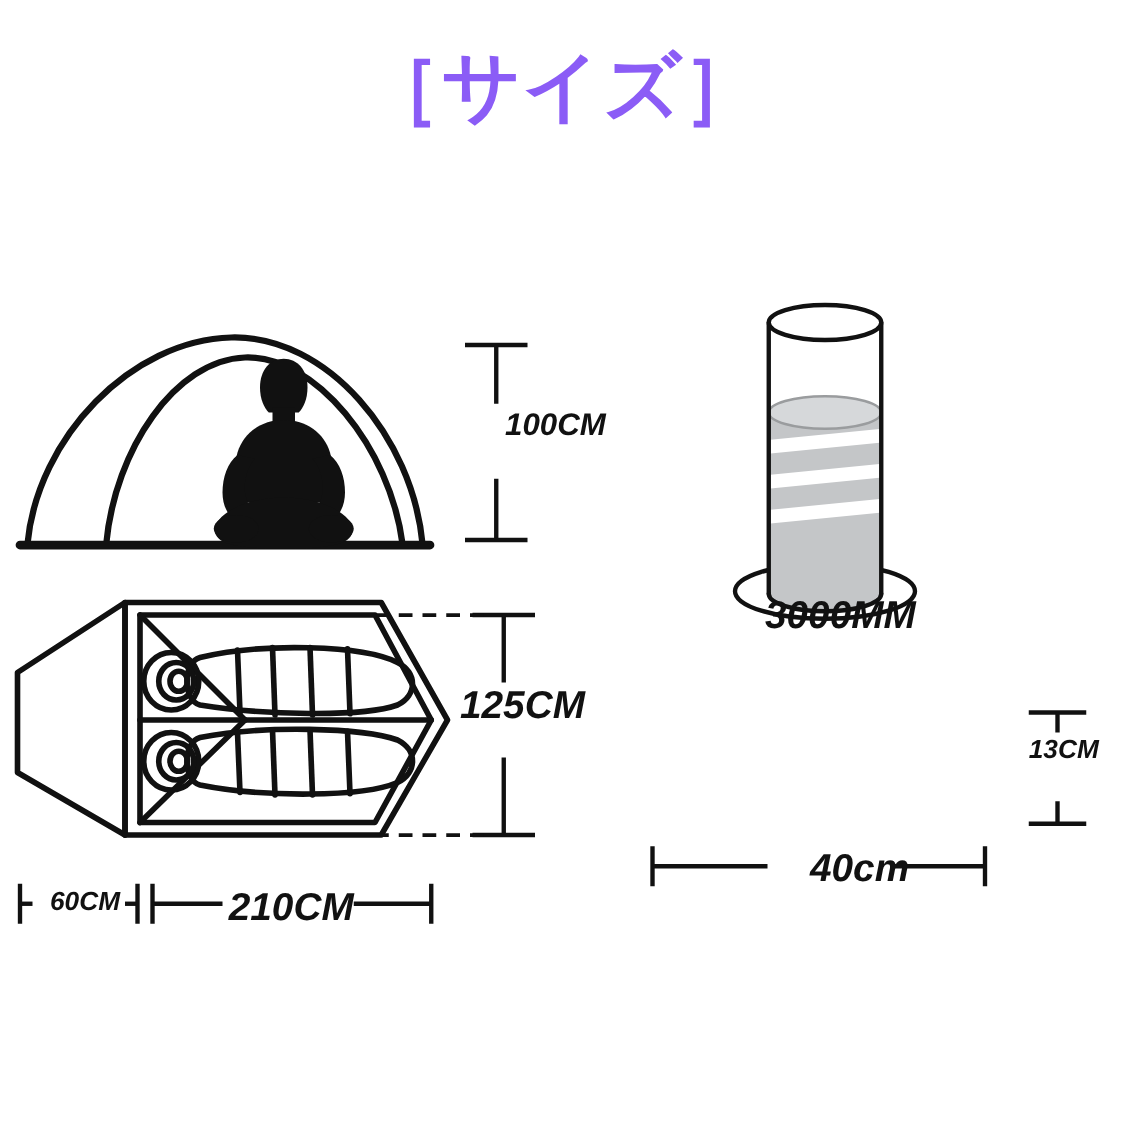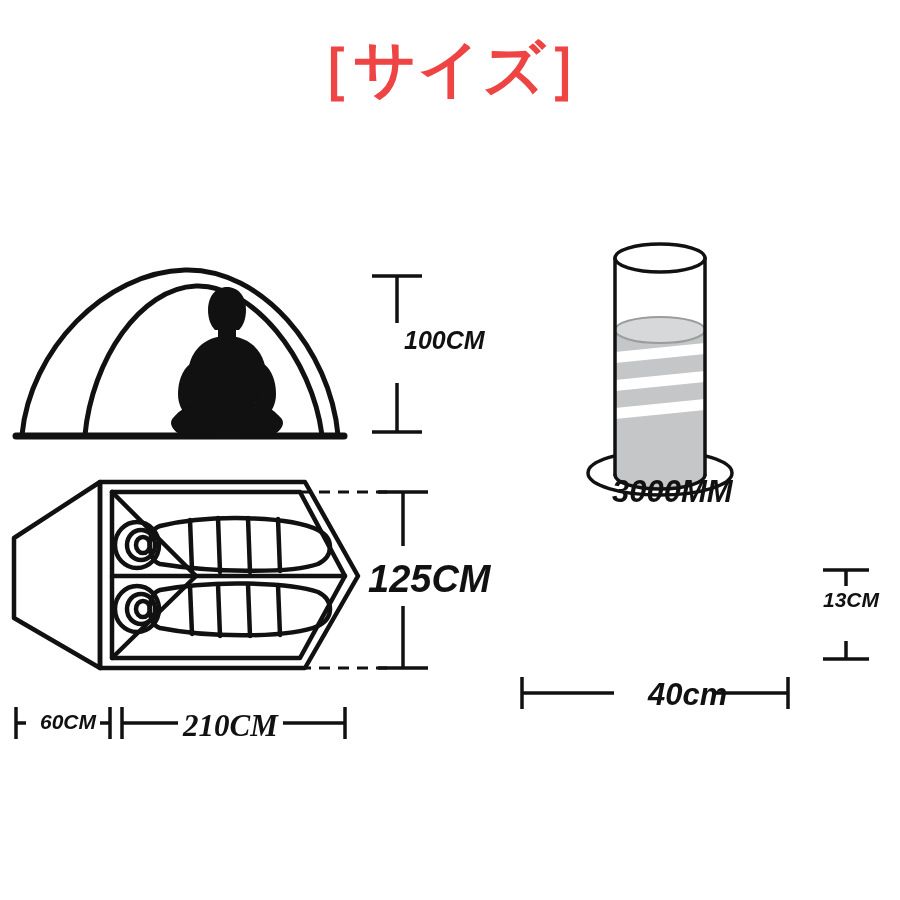--- a/index.html
+++ b/index.html
@@ -23,36 +23,36 @@
   .title {
     position: absolute;
     left: 0;
     top: 38px;
     width: 900px;
     text-align: center;
     font-family: "DejaVu Sans", sans-serif;
     font-size: 62px;
     font-weight: 700;
     letter-spacing: 1px;
-    color: #ef4444;
+    color: #8b5cf6;
     line-height: 1;
   }
   .dim-label {
     position: absolute;
     font-family: "Liberation Sans", sans-serif;
     font-style: italic;
     font-weight: 700;
     color: #111111;
     white-space: nowrap;
     line-height: 1;
   }
   #label-height   { left: 356px; top: 328px; font-size: 25px; margin-left: 48px; }
-  #label-width    { left: 368px; top: 560px; font-size: 38px; }
+  #label-width    { left: 368px; top: 548px; font-size: 31px; }
   #label-depth    { left: 40px;  top: 711px; font-size: 21px; }
-  #label-length   { left: 183px; top: 710px; font-size: 31px; font-family: Liberation Serif, serif; }
+  #label-length   { left: 183px; top: 710px; font-size: 31px; }
   #label-waterproof { left: 612px; top: 476px; font-size: 31px; }
   #label-bag-height { left: 823px; top: 589px; font-size: 21px; }
   #label-bag-width  { left: 620px; top: 679px; font-size: 31px; margin-left: 28px; }
 
   svg { display: block; }
   .fig { position: absolute; }
   #fig-tent-side   { left: 0px;   top: 240px; }
   #fig-tent-top    { left: 0px;   top: 460px; }
   #fig-water       { left: 560px; top: 230px; }
   #fig-bag         { left: 450px; top: 540px; }

